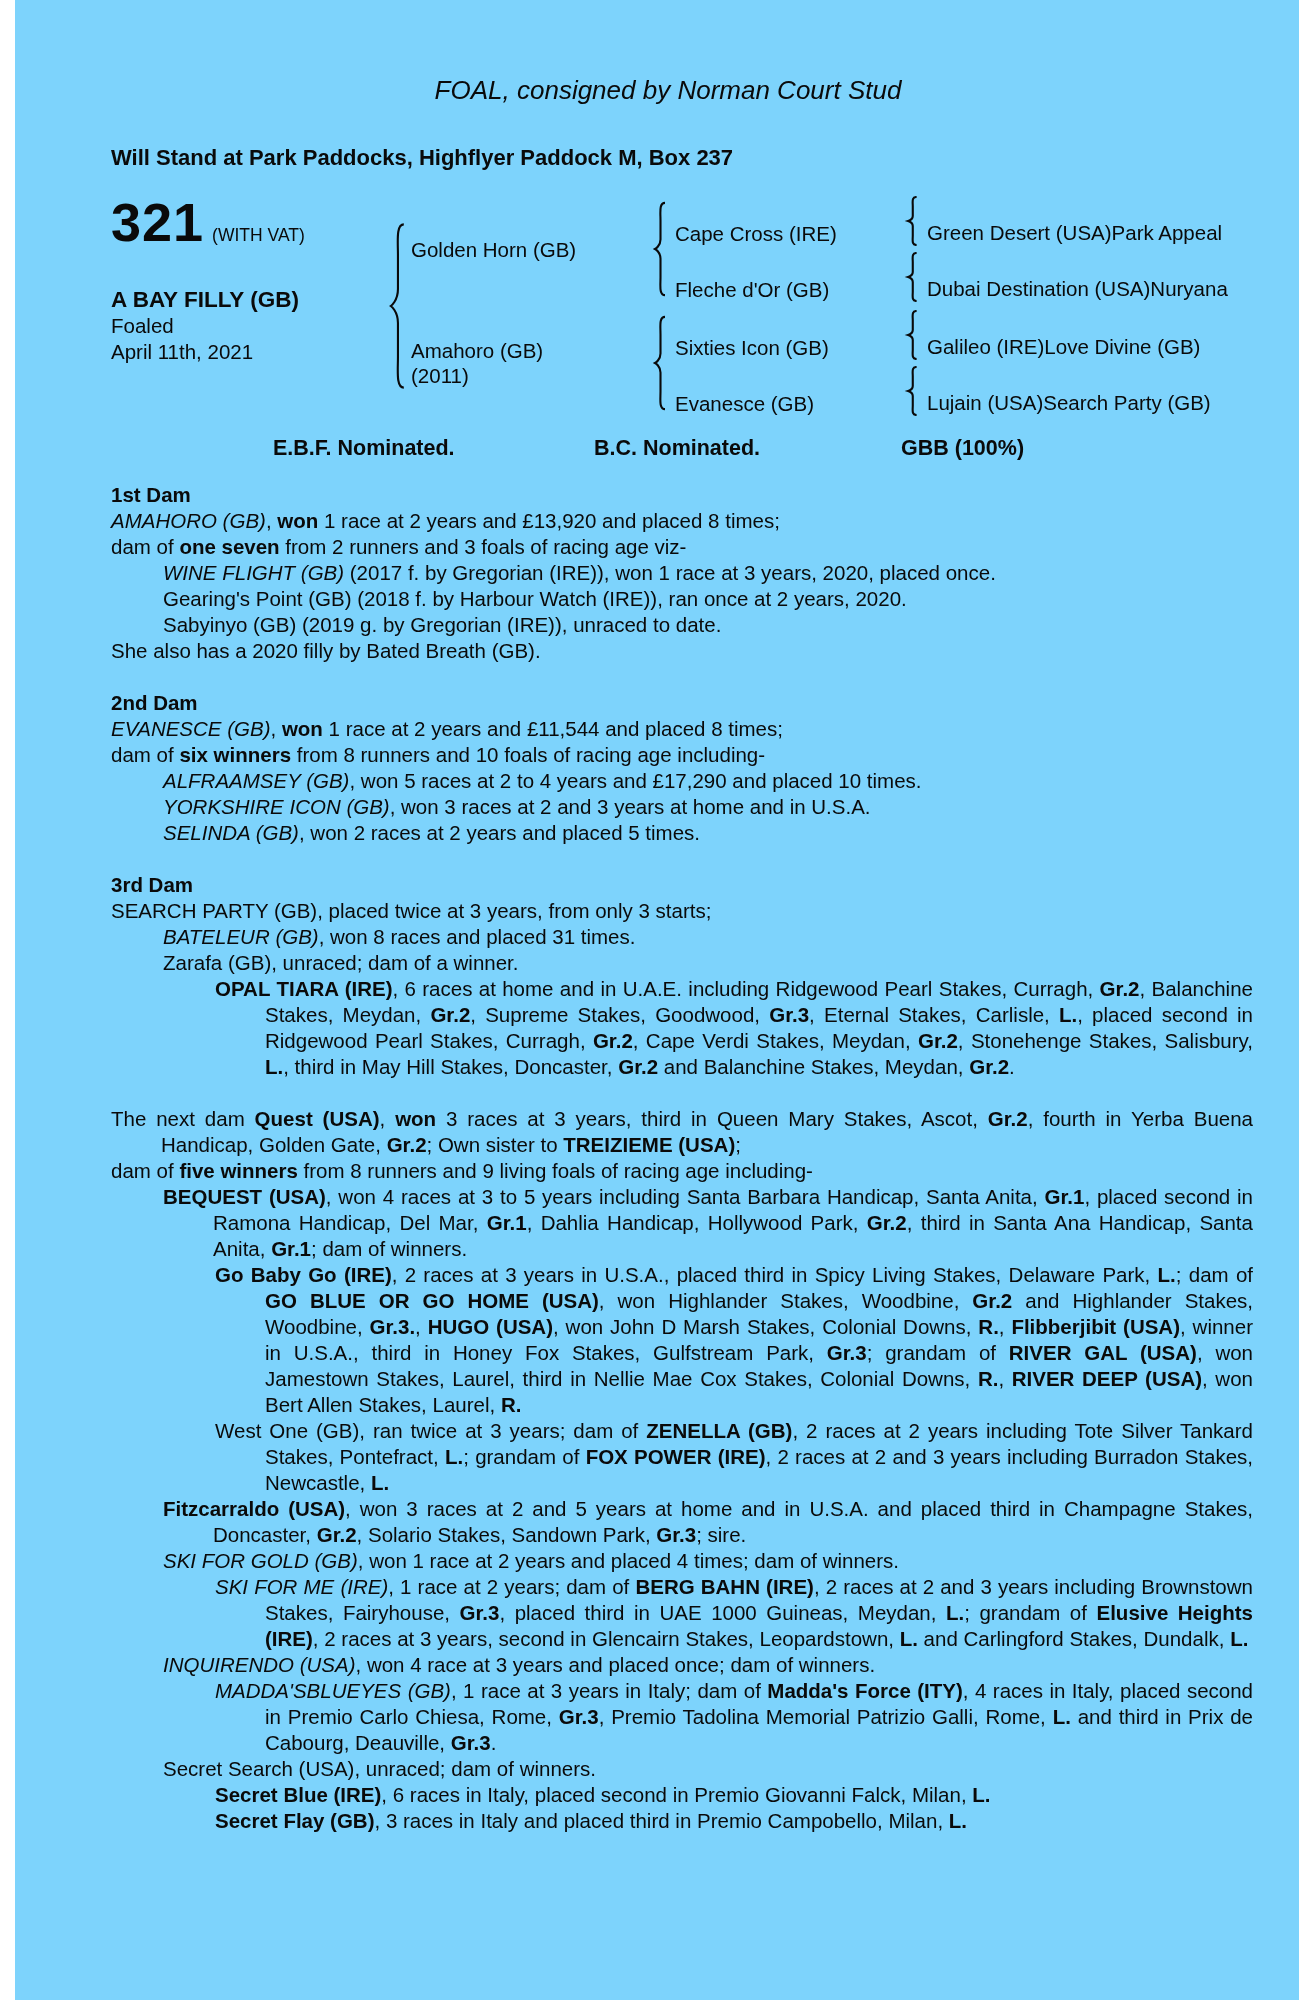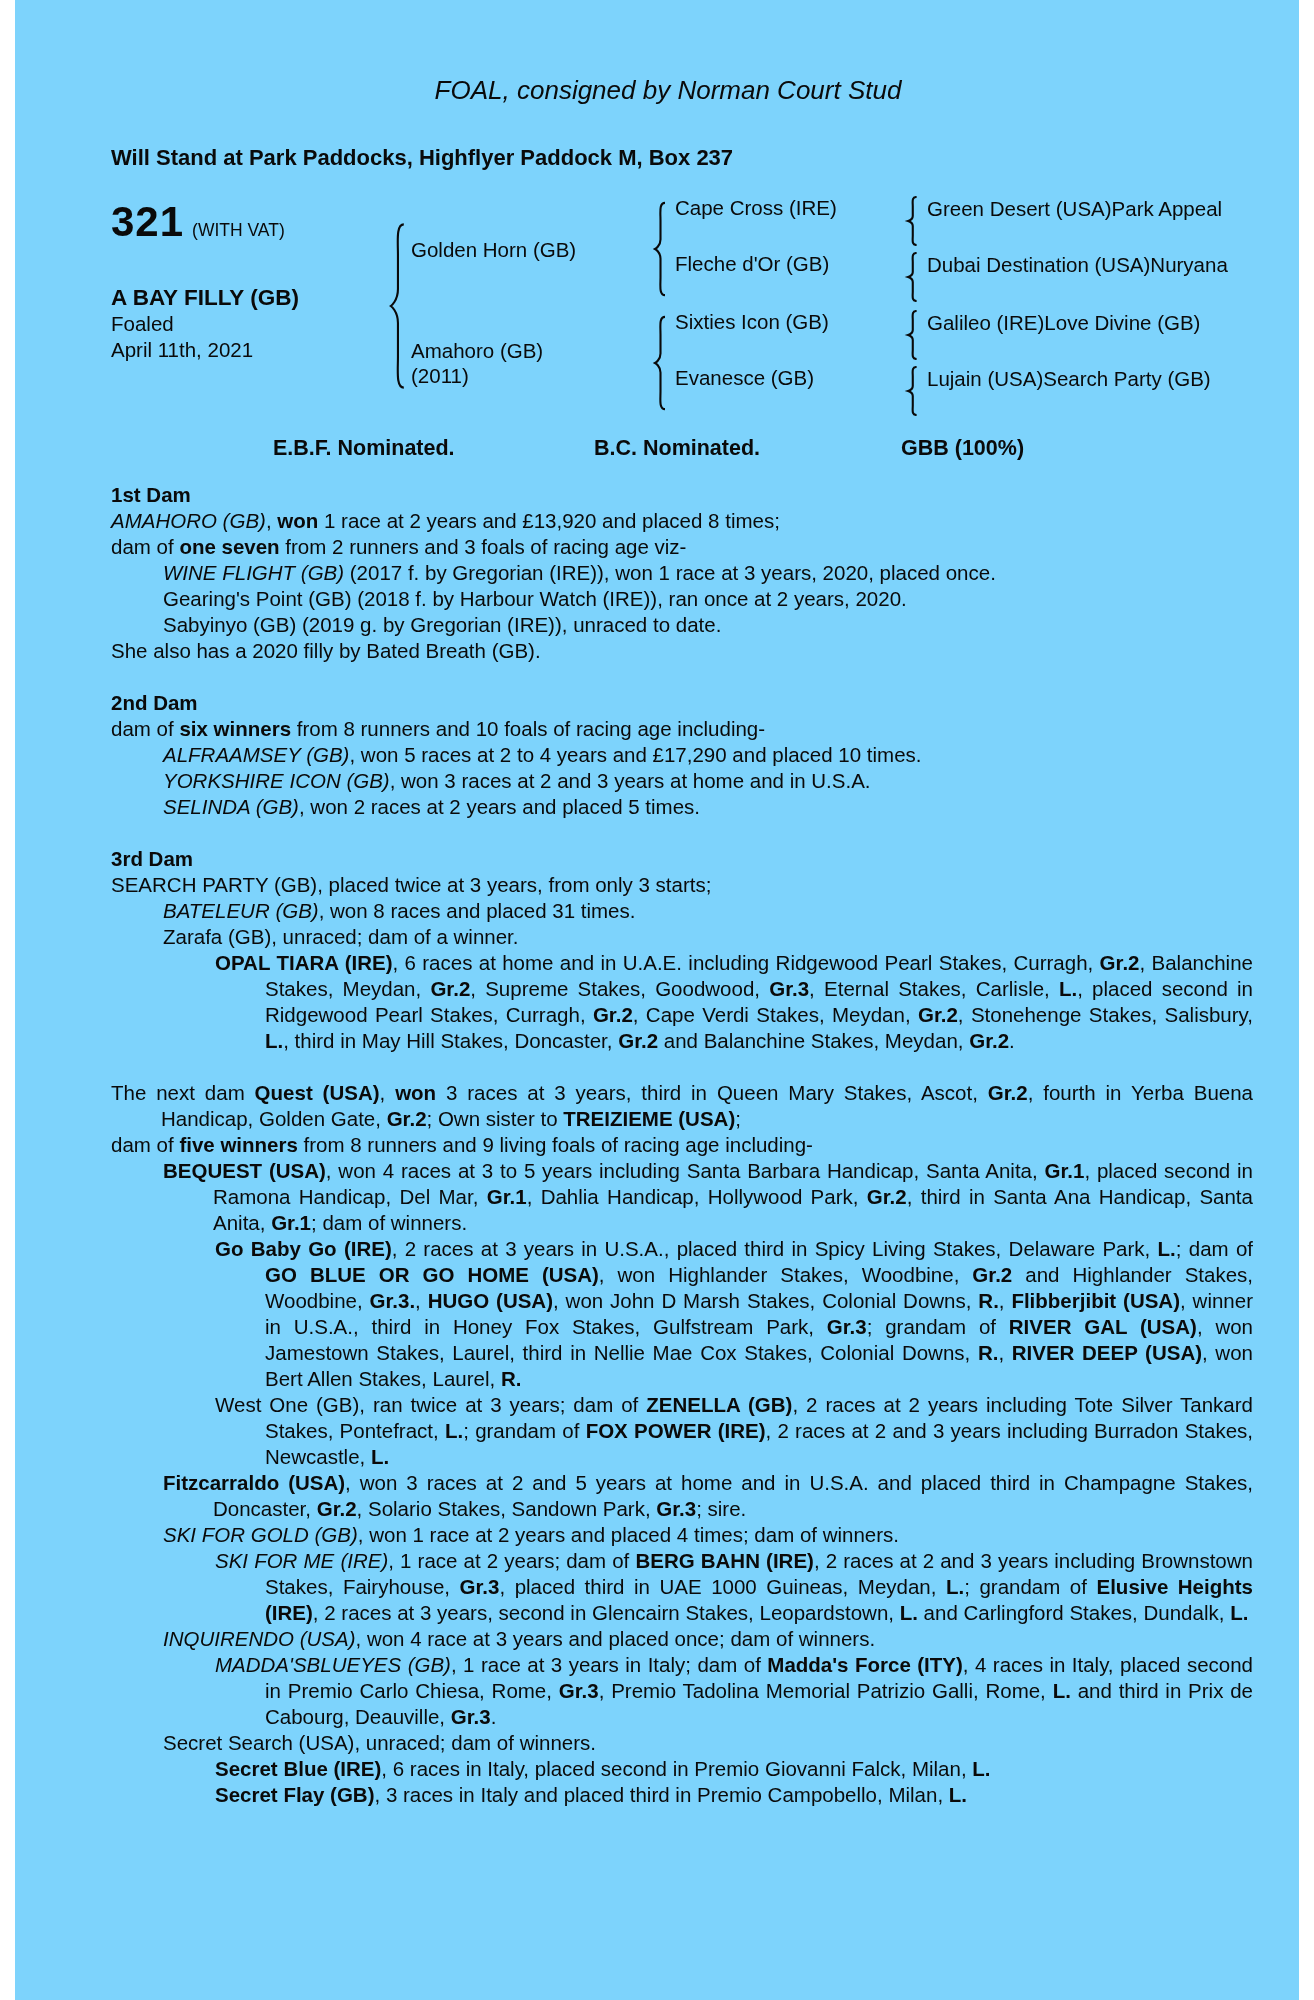--- a/index.html
+++ b/index.html
@@ -9,31 +9,31 @@
     padding:74px 74px 0 96px;
     font-family:"Liberation Sans", sans-serif;
   }
   .title { text-align:center; font-style:italic; font-size:26px; line-height:32px; }
   .stand { margin-top:38px; font-weight:bold; font-size:22px; line-height:28px; }
 
   
   .tree { margin-top:24px; display:flex; align-items:flex-start; font-size:20.5px; }
   .lot-col { width:270px; padding-top:4px; flex:none; }
   .lot-line { white-space:nowrap; }
-  .lot-number { font-weight:bold; font-size:42px; line-height:44px; letter-spacing:1px; }
+  .lot-number { font-weight:bold; font-size:54px; line-height:44px; letter-spacing:1px; }
   .lot-vat { font-size:17.5px; margin-left:8px; }
   .horse-name { margin-top:40px; font-weight:bold; font-size:22.5px; line-height:27px; white-space:nowrap; }
   .foaled, .foaled-date { font-size:20.5px; line-height:26px; }
   .tree-right { display:flex; align-items:center; }
   .parents { display:flex; flex-direction:column; }
   .parent-block { display:flex; align-items:center; }
   .parent-block + .parent-block { margin-top:8px; }
   .parent-name { width:238px; flex:none; line-height:25px; }
   .gps { display:flex; flex-direction:column; }
-  .gp-block { display:flex; align-items:flex-start; }
+  .gp-block { display:flex; align-items:flex-end; }
   .gp-block + .gp-block { margin-top:6px; }
   .gp-name { width:228px; flex:none; white-space:nowrap; }
   .ggps { display:flex; }
   .ggp { height:26px; line-height:26px; white-space:nowrap; }
   .brace { flex:none; display:block; }
   .brace path { stroke:#0a0a0a; fill:none; stroke-width:2.1px; }
   .brace-big { width:26px; height:170px; margin:0 2px; }
   .brace-mid { width:20px; height:96px; margin-right:6px; }
   .brace-sm  { width:17px; height:50px; margin-right:7px; }
 
@@ -163,20 +163,21 @@
         <div class="heading">1st Dam</div>
         <div class="para ind0"><span class="i">AMAHORO (GB)</span><span>, </span><span class="b">won</span><span> 1 race at 2 years and £13,920 and placed 8 times;</span></div>
         <div class="para ind0"><span>dam of </span><span class="b">one seven</span><span> from 2 runners and 3 foals of racing age viz-</span></div>
         <div class="para ind1"><span class="i">WINE FLIGHT (GB)</span><span> (2017 f. by Gregorian (IRE)), won 1 race at 3 years, 2020, placed once.</span></div>
         <div class="para ind1"><span>Gearing's Point (GB) (2018 f. by Harbour Watch (IRE)), ran once at 2 years, 2020.</span></div>
         <div class="para ind1"><span>Sabyinyo (GB) (2019 g. by Gregorian (IRE)), unraced to date.</span></div>
         <div class="para ind0"><span>She also has a 2020 filly by Bated Breath (GB).</span></div>
       </div>
       <div class="section">
         <div class="heading">2nd Dam</div>
+        <div class="para ind0"><span class="i">EVANESCE (GB)</span><span>, </span><span class="b">won</span><span> 1 race at 2 years and £11,544 and placed 8 times;</span></div>
         <div class="para ind0"><span>dam of </span><span class="b">six winners</span><span> from 8 runners and 10 foals of racing age including-</span></div>
         <div class="para ind1"><span class="i">ALFRAAMSEY (GB)</span><span>, won 5 races at 2 to 4 years and £17,290 and placed 10 times.</span></div>
         <div class="para ind1"><span class="i">YORKSHIRE ICON (GB)</span><span>, won 3 races at 2 and 3 years at home and in U.S.A.</span></div>
         <div class="para ind1"><span class="i">SELINDA (GB)</span><span>, won 2 races at 2 years and placed 5 times.</span></div>
       </div>
       <div class="section">
         <div class="heading">3rd Dam</div>
         <div class="para ind0"><span>SEARCH PARTY (GB), placed twice at 3 years, from only 3 starts;</span></div>
         <div class="para ind1"><span class="i">BATELEUR (GB)</span><span>, won 8 races and placed 31 times.</span></div>
         <div class="para ind1"><span>Zarafa (GB), unraced; dam of a winner.</span></div>

